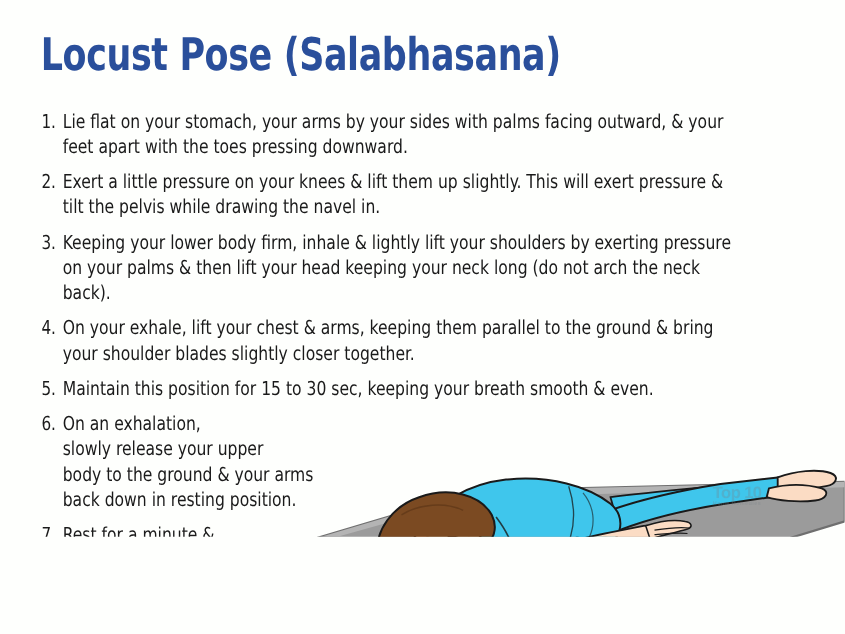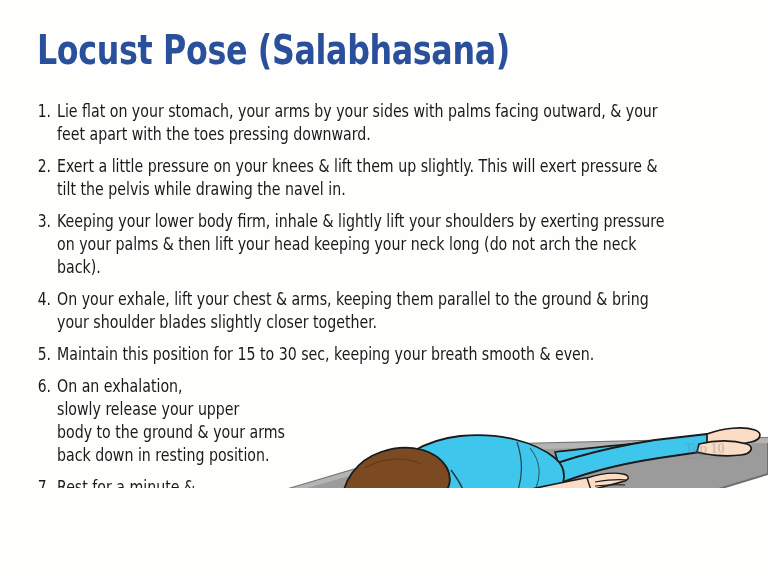--- a/index.html
+++ b/index.html
@@ -80,26 +80,25 @@
     left: 255px;
     top: 408px;
     width: 513px;
     height: 168px;
   }
   .illustration svg { display: block; }
 
   
   .watermark {
     position: absolute;
-    font-family: Liberation Serif, serif;
+    font-family: Liberation Sans, sans-serif;
     font-weight: bold;
     color: rgba(120,130,135,0.30);
     pointer-events: none;
     white-space: nowrap;
-    margin-left: 36px;
   }
   .watermark .wm-top { font-size: 15px; letter-spacing: -0.5px; display:block; line-height: 13px;}
   .watermark .wm-sub { font-size: 5px; letter-spacing: 0.4px; display:block; }
   #wm-a { left: 648px; top: 442px; }
   #wm-b { left: 438px; top: 533px; }
 
   
   .logo {
     position: absolute;
     left: 640px;

